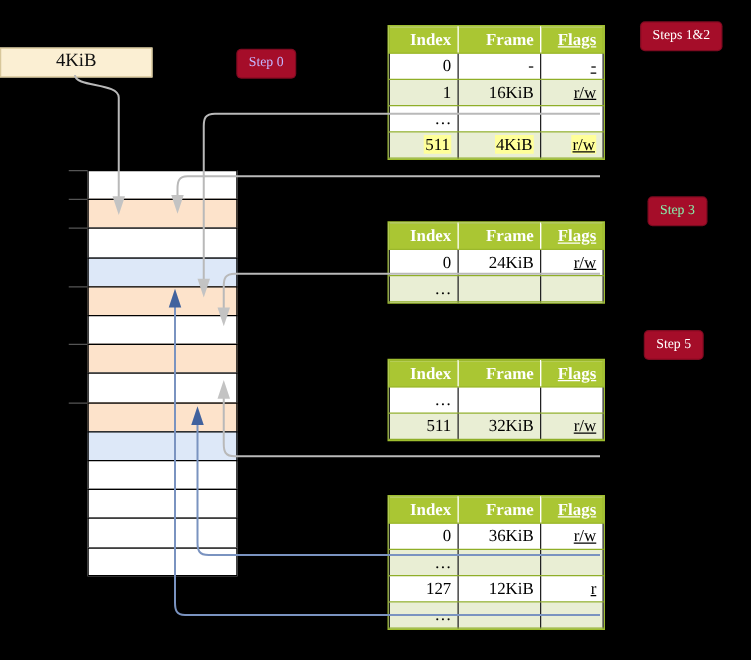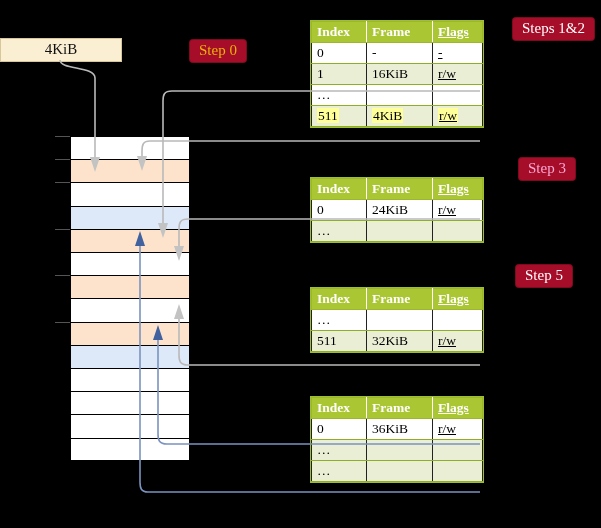--- a/index.html
+++ b/index.html
@@ -8,21 +8,21 @@
     font-family:"Liberation Serif","DejaVu Serif",serif;
     color:#000;
   }
   .canvas{position:absolute;left:0;top:0;width:601px;height:528px;}
 
   
   .badge{
     position:absolute;
     background:#a50d29;
     color:#ffffff;
-    font-size:15px;
+    font-size:11px;
     line-height:19px;
     padding:1px 9px 2px 9px;
     border-radius:3px;
     white-space:nowrap;
     box-shadow:0 0 0 1px #7e0a20;
     font-family:"Liberation Serif","DejaVu Serif",serif;
   }
 
   
   .srcbox{
@@ -54,21 +54,21 @@
     font-size:13.5px;
     background:#fff;
     box-shadow:0 0 0 1px #9fbf2f;
   }
   .ptable td,.ptable th{
     border:1px solid #8fae28;
     border-left-color:#222;border-right-color:#222;
     padding:2px 5px;
     height:21px;
     box-sizing:border-box;
-    text-align:left;
+    text-align:right;
     font-weight:normal;
     white-space:nowrap;
     vertical-align:middle;
   }
   .ptable th{
     background:#aac633;
     color:#ffffff;
     font-weight:bold;
     font-size:13.5px;
     border-color:#9bb82c;
@@ -116,23 +116,23 @@
       <div class="memrow last" style="top: 301.6px; height: 23.2px; background: rgb(255, 255, 255);"></div>
       <div class="tick" style="left: -15px; width: 15px; top: 0px;"></div>
       <div class="tick" style="left: -15px; width: 15px; top: 23.2px;"></div>
       <div class="tick" style="left: -15px; width: 15px; top: 46.4px;"></div>
       <div class="tick" style="left: -15px; width: 15px; top: 92.8px;"></div>
       <div class="tick" style="left: -15px; width: 15px; top: 139.2px;"></div>
       <div class="tick" style="left: -15px; width: 15px; top: 185.6px;"></div>
     </div>
 
   <div id="badges">
-      <div class="badge" style="left: 190px; top: 40px; background: rgb(165, 13, 41); color: #eab308;">Step 0</div>
+      <div class="badge" style="left: 190px; top: 40px; background: rgb(165, 13, 41); color: #c4b5fd;">Step 0</div>
       <div class="badge" style="left: 513px; top: 18px; background: rgb(165, 13, 41); color: rgb(255, 255, 255);">Steps 1&amp;2</div>
-      <div class="badge" style="left: 519px; top: 158px; background: rgb(165, 13, 41); color: #f9a8d4;">Step 3</div>
+      <div class="badge" style="left: 519px; top: 158px; background: rgb(165, 13, 41); color: #86efac;">Step 3</div>
       <div class="badge" style="left: 516px; top: 265px; background: rgb(165, 13, 41); color: rgb(255, 255, 255);">Step 5</div>
     </div>
 
   <div id="tables">
       <table class="ptable" style="left: 311px; top: 21px;">
         <thead>
           <tr>
             <th class="c-idx">Index</th>
             <th class="c-frm">Frame</th>
             <th class="c-flg">Flags</th>
@@ -215,20 +215,25 @@
           <tr class="plain">
             <td class="c-idx">0</td>
             <td class="c-frm">36KiB</td>
             <td class="c-flg">r/w</td>
           </tr>
           <tr class="alt">
             <td class="c-idx">…</td>
             <td class="c-frm"></td>
             <td class="c-flg"></td>
           </tr>
+          <tr class="plain">
+            <td class="c-idx">127</td>
+            <td class="c-frm">12KiB</td>
+            <td class="c-flg">r</td>
+          </tr>
           <tr class="alt">
             <td class="c-idx">…</td>
             <td class="c-frm"></td>
             <td class="c-flg"></td>
           </tr>
         </tbody>
       </table>
     </div>
 
   <svg class="wires" viewBox="0 0 601 528">

